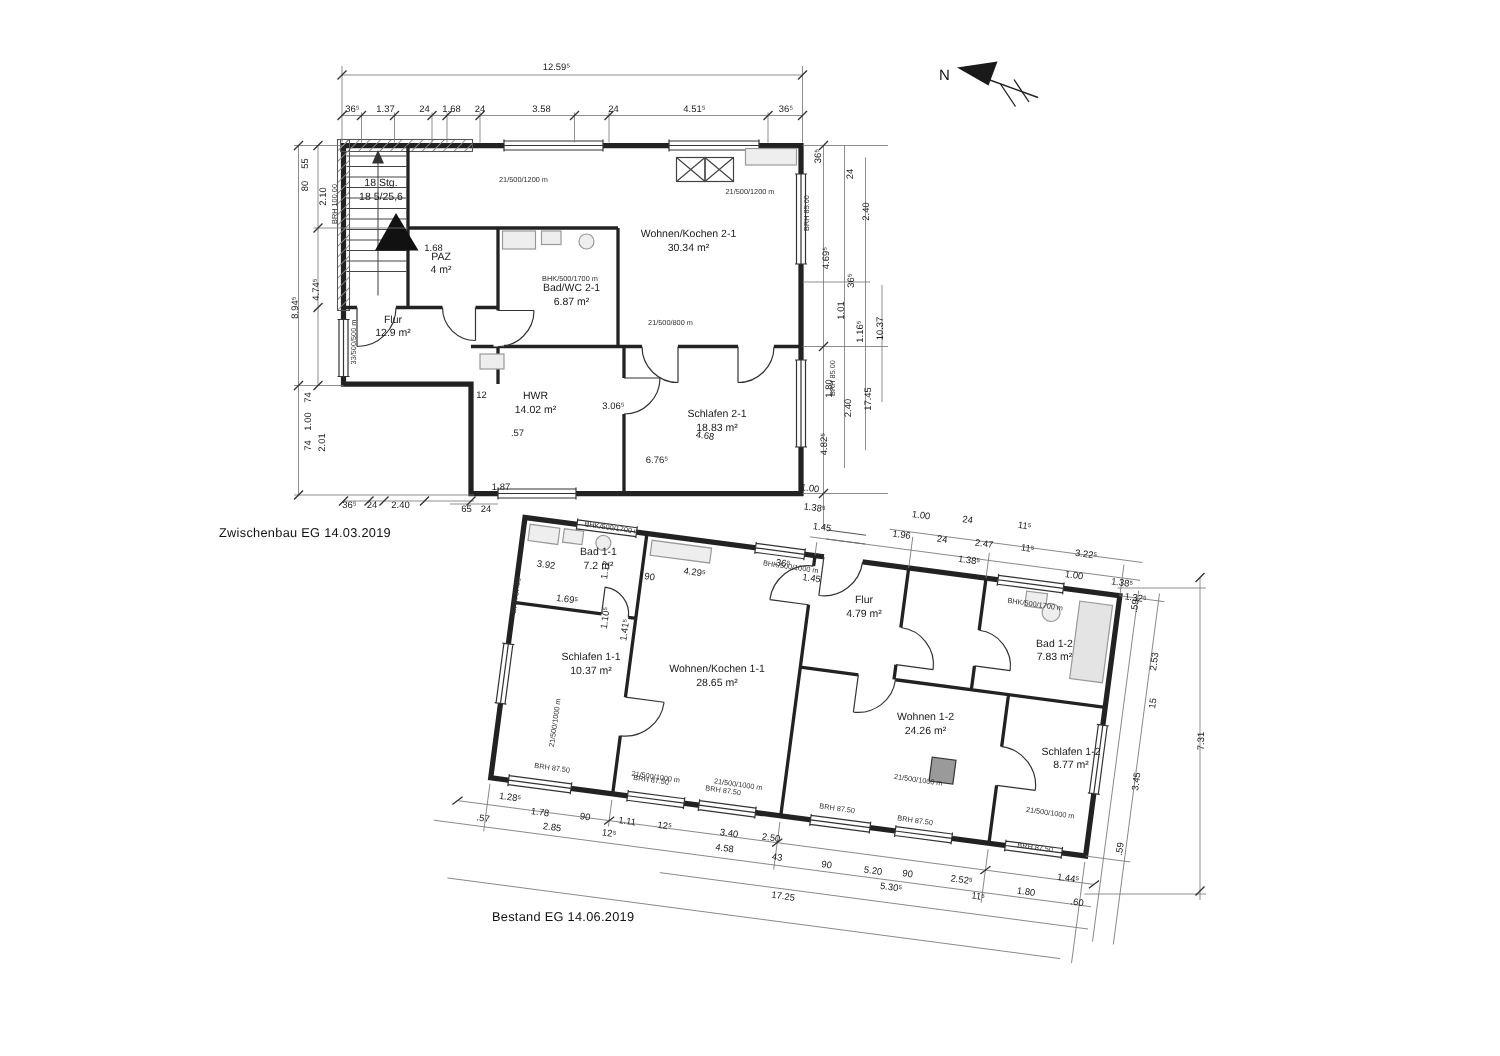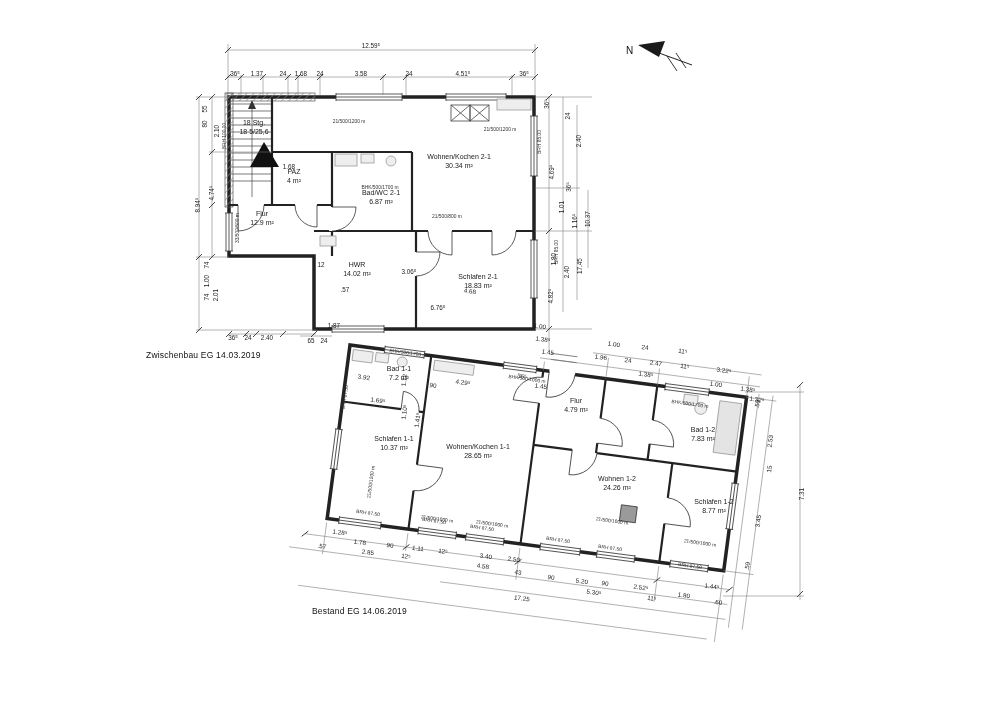--- a/index.html
+++ b/index.html
@@ -8,21 +8,21 @@
   .canvas{position:relative;width:1000px;height:704px;background:#fff}
   svg{position:absolute;left:0;top:0}
   #labels{position:absolute;left:0;top:0;width:1000px;height:704px;pointer-events:none}
   .lbl{position:absolute;white-space:nowrap;color:#1a1a1a;transform-origin:center}
   .dim{font-size:6.3px}
   .spec{font-size:4.9px;color:#333}
   .room{font-size:7px;text-align:center;line-height:1.25}
   .title{position:absolute;font-size:8.5px;color:#111;letter-spacing:.2px}
   .north-n{position:absolute;left:626px;top:45px;font-size:10px;color:#111}
   .title-a{left:146px;top:350px}
-  .title-b{left:312px;top:606px}
+  .title-b{left:328px;top:606px}
 </style>
 </head>
 <body>
 
 <div class="canvas">
 
 <svg width="1000" height="704" viewBox="0 0 1000 704">
   <defs>
     <pattern id="hatch" width="5" height="5" patternUnits="userSpaceOnUse" patternTransform="rotate(45)">
       <line x1="0" y1="0" x2="0" y2="5" stroke="#888" stroke-width="1.2"></line>

